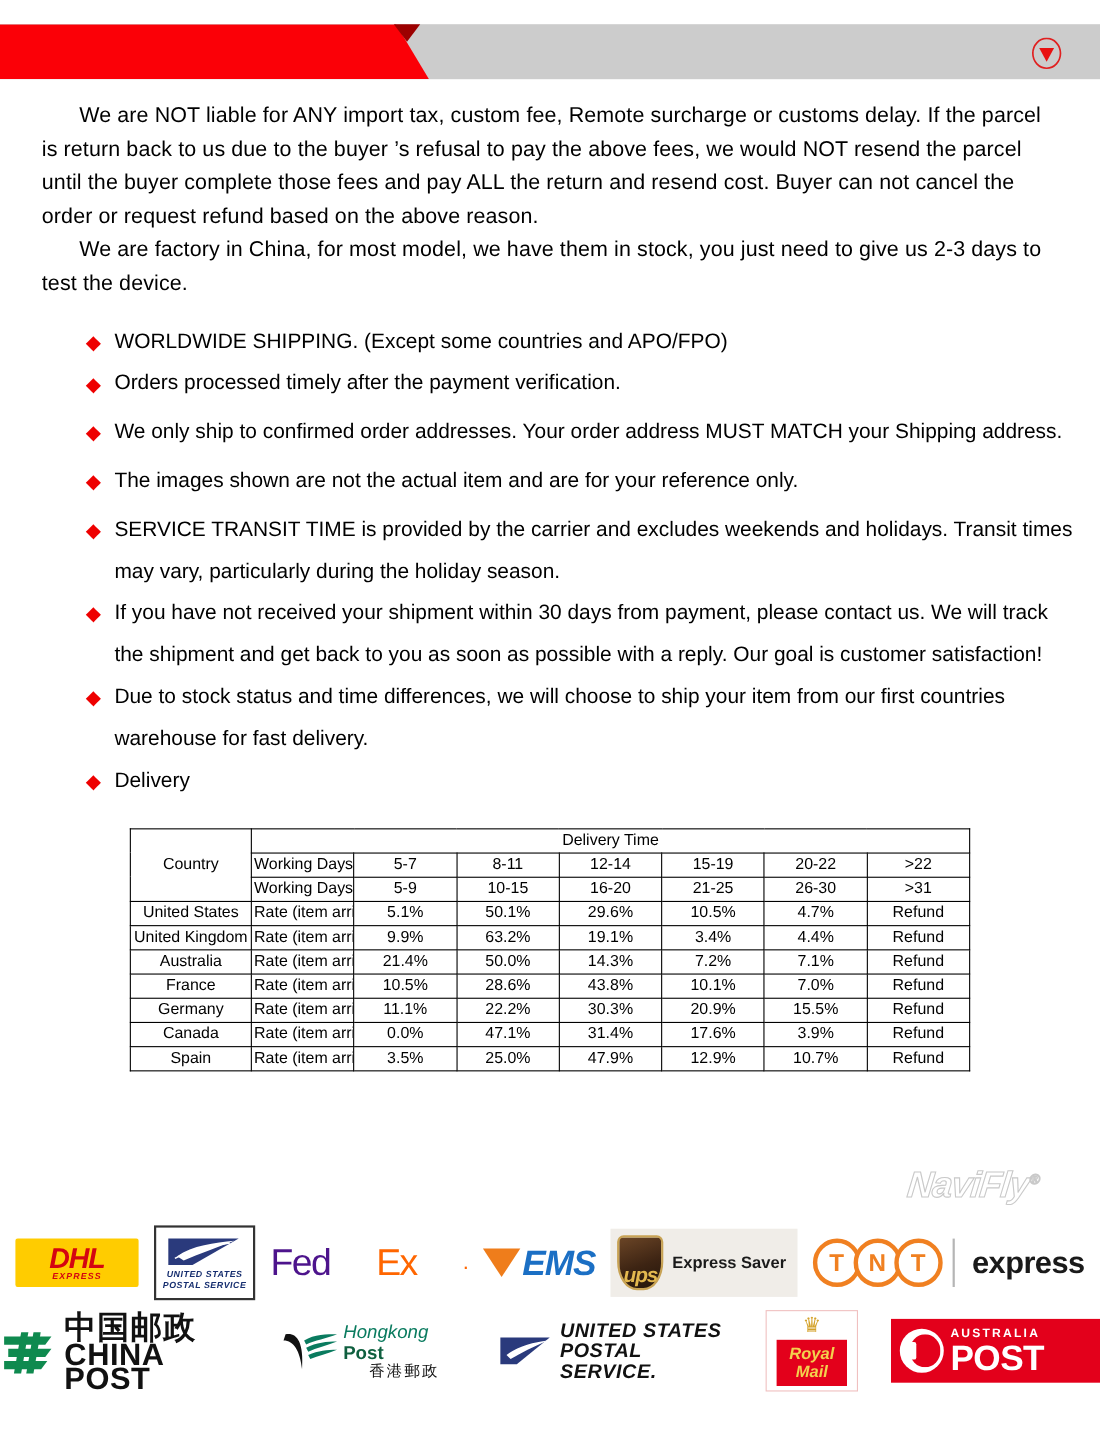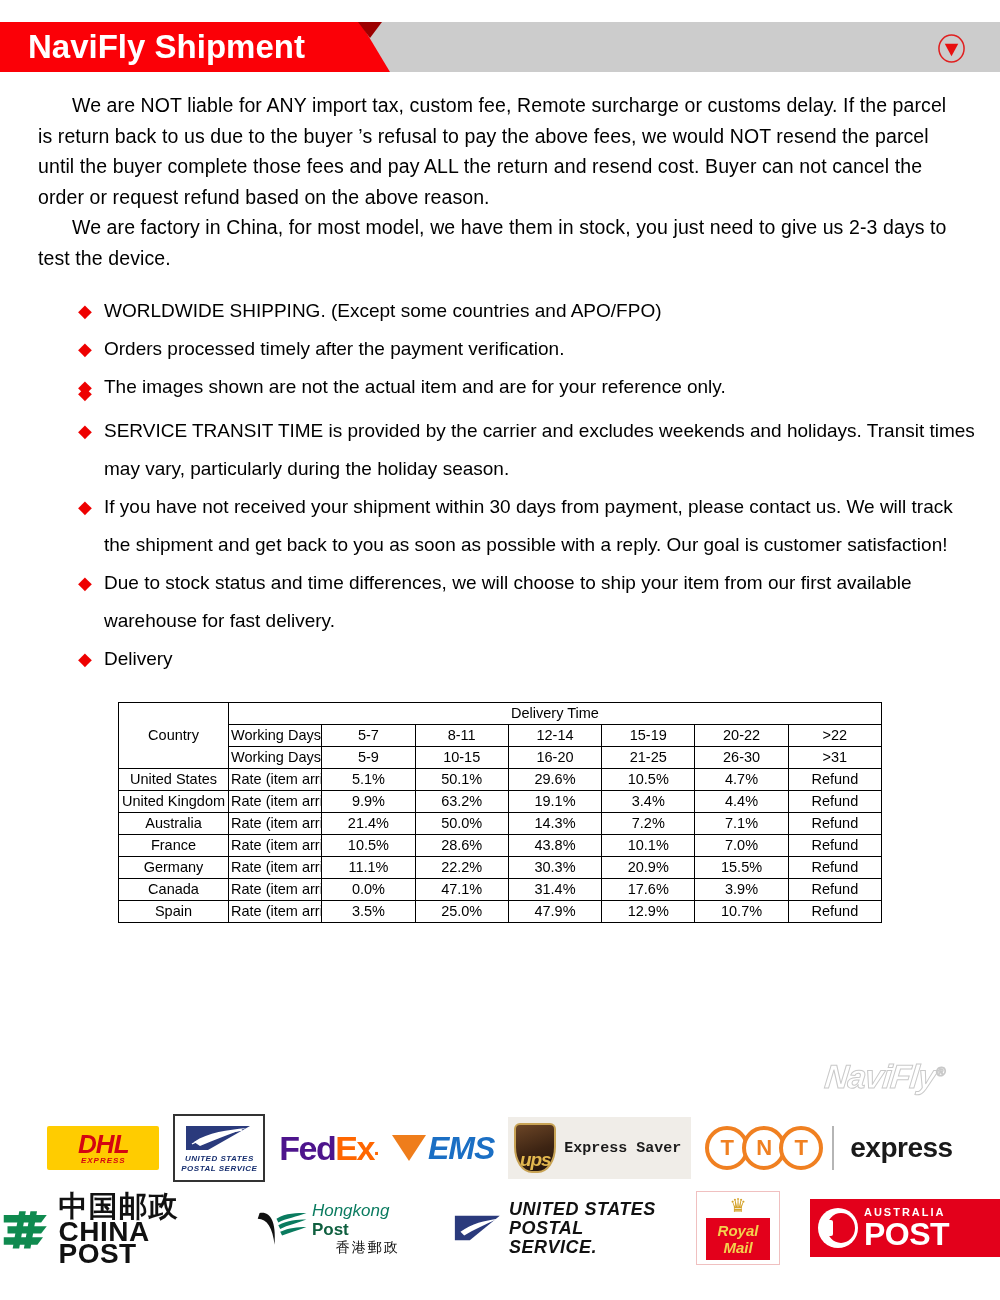--- a/index.html
+++ b/index.html
@@ -182,21 +182,21 @@
     justify-content:center;
     padding:3px;
   }
   .usps-eagle { width:70px; height:32px; }
   .usps-box .t1, .usps-box .t2 {
     font-size:8px; font-weight:bold; font-style:italic;
     color:#162e6f; letter-spacing:0.5px; line-height:10px;
   }
 
   
-  .fedex { font-size:34px; font-weight:bold; letter-spacing:-1.5px; line-height:34px; }
+  .fedex { font-size:34px; font-weight:normal; letter-spacing:-1.5px; line-height:34px;gap:42px; }
   .fedex .fed { color:#4d148c; }
   .fedex .ex  { color:#ff6600; }
   .fedex .dot { color:#ff6600; font-size:20px; }
 
   
   .ems { display:flex; align-items:center; gap:2px;text-align:center; }
   .ems-tri {
     width:0; height:0;
     border-left:17px solid transparent;
     border-right:17px solid transparent;
@@ -218,21 +218,21 @@
     width:42px; height:50px;
     background:linear-gradient(160deg,#6b4526 0%,#3d2413 55%,#23150b 100%);
     border-radius:6px 6px 18px 18px / 6px 6px 26px 26px;
     border:2px solid #c8a355;
     display:flex; align-items:flex-end; justify-content:center;
   }
   .ups-shield span {
     color:#e3b84f; font-size:19px; font-weight:bold;
     font-style:italic; letter-spacing:-1px;
   }
-  .ups-text { font-size:15px; font-weight:bold; color:#1a1a1a;font-family:Liberation Mono, monospace; }
+  .ups-text { font-size:15px; font-weight:bold; color:#1a1a1a; }
 
   
   .tnt-wrap { display:flex; align-items:center; gap:10px; }
   .tnt-circles { display:flex; }
   .tnt-c {
     width:44px; height:44px; border-radius:50%;
     border:4px solid #f08021;
     background:#fff;
     display:flex; align-items:center; justify-content:center;
     margin-right:-7px;
@@ -310,21 +310,20 @@
   .ap-txt .small { font-size:11px; font-weight:bold; letter-spacing:2px; }
   .ap-txt .big { font-size:32px; font-weight:bold; letter-spacing:-0.5px; }
 </style>
 </head>
 <body>
 
 <div class="header">
   <div class="header-gray"></div>
   <div class="header-red"></div>
   <div class="header-notch"></div>
-  <div class="header-title">NaviFly Shipment</div>
   <div class="header-icon">
     <svg viewBox="0 0 30 30" width="29" height="29">
       <ellipse cx="15" cy="15" rx="13" ry="14" fill="none" stroke="#e02020" stroke-width="1.6"></ellipse>
       <path d="M8 10 L22 10 L15 23 Z" fill="#e81010"></path>
     </svg>
   </div>
 </div>
 
 <div class="content">
   <p class="para indent">We are NOT liable for ANY import tax, custom fee, Remote surcharge or customs delay. If the parcel is return back to us due to the buyer ’s refusal to pay the above fees, we would NOT resend the parcel until the buyer complete those fees and pay ALL the return and resend cost. Buyer can not cancel the order or request refund based on the above reason.</p>
@@ -335,36 +334,37 @@
   <div class="bullet-row">
     <span class="diamond">◆</span>
     <span>WORLDWIDE SHIPPING. (Except some countries and APO/FPO)</span>
   </div>
   <div class="bullet-row">
     <span class="diamond">◆</span>
     <span>Orders processed timely after the payment verification.</span>
   </div>
   <div class="bullet-row tall">
     <span class="diamond">◆</span>
+    <span>We only ship to confirmed order addresses. Your order address MUST MATCH your Shipping address.</span>
   </div>
   <div class="bullet-row" style="margin-top:13px;">
     <span class="diamond">◆</span>
     <span>The images shown are not the actual item and are for your reference only.</span>
   </div>
   <div class="bullet-row tall">
     <span class="diamond">◆</span>
     <span>SERVICE TRANSIT TIME is provided by the carrier and excludes weekends and holidays. Transit times may vary, particularly during the holiday season.</span>
   </div>
   <div class="bullet-row tall">
     <span class="diamond">◆</span>
     <span>If you have not received your shipment within 30 days from payment, please contact us. We will track the shipment and get back to you as soon as possible with a reply. Our goal is customer satisfaction!</span>
   </div>
   <div class="bullet-row tall">
     <span class="diamond">◆</span>
-    <span>Due to stock status and time differences, we will choose to ship your item from our first available warehouse for fast delivery.</span>
+    <span>Due to stock status and time differences, we will choose to ship your item from our first countries warehouse for fast delivery.</span>
   </div>
   <div class="bullet-row tall">
     <span class="diamond">◆</span>
     <span>Delivery</span>
   </div>
 </div>
 
 <div class="table-wrap">
   <table class="delivery">
     <tbody>

